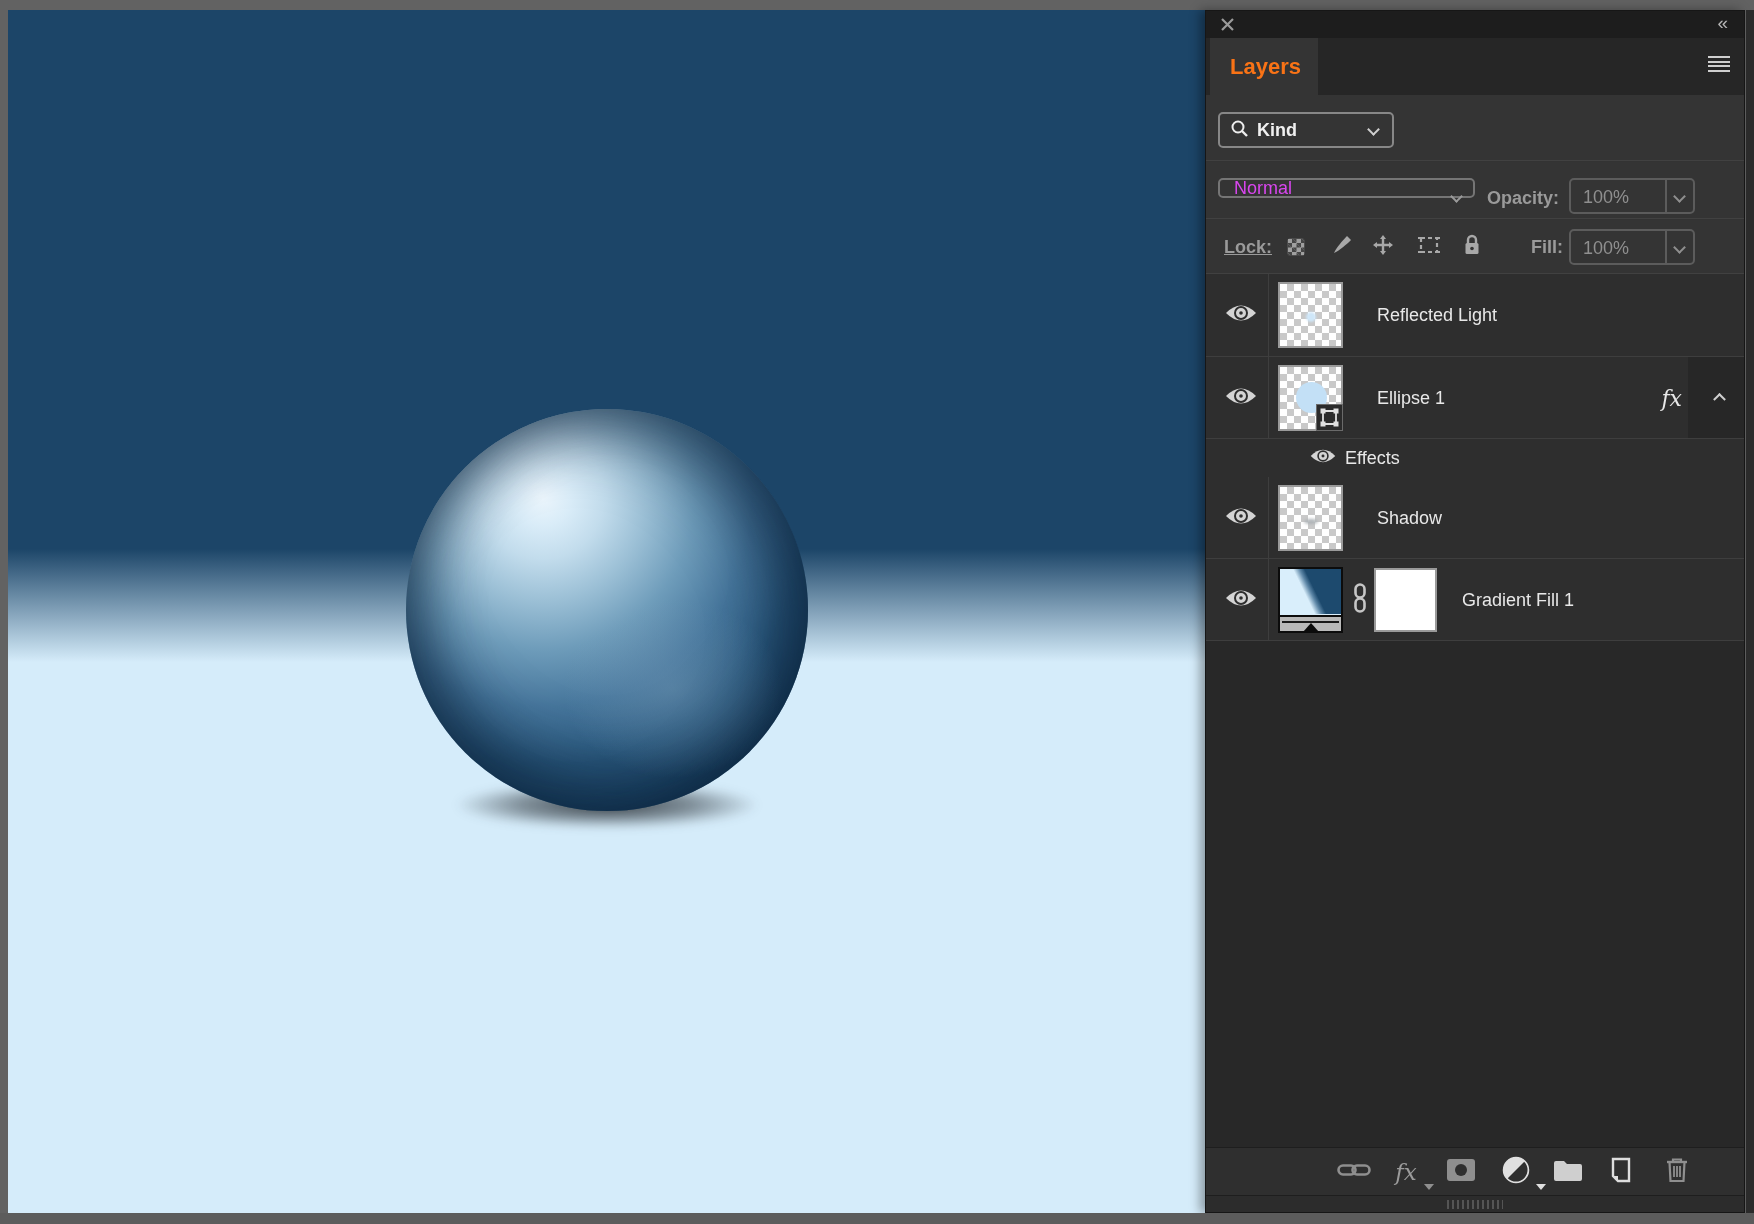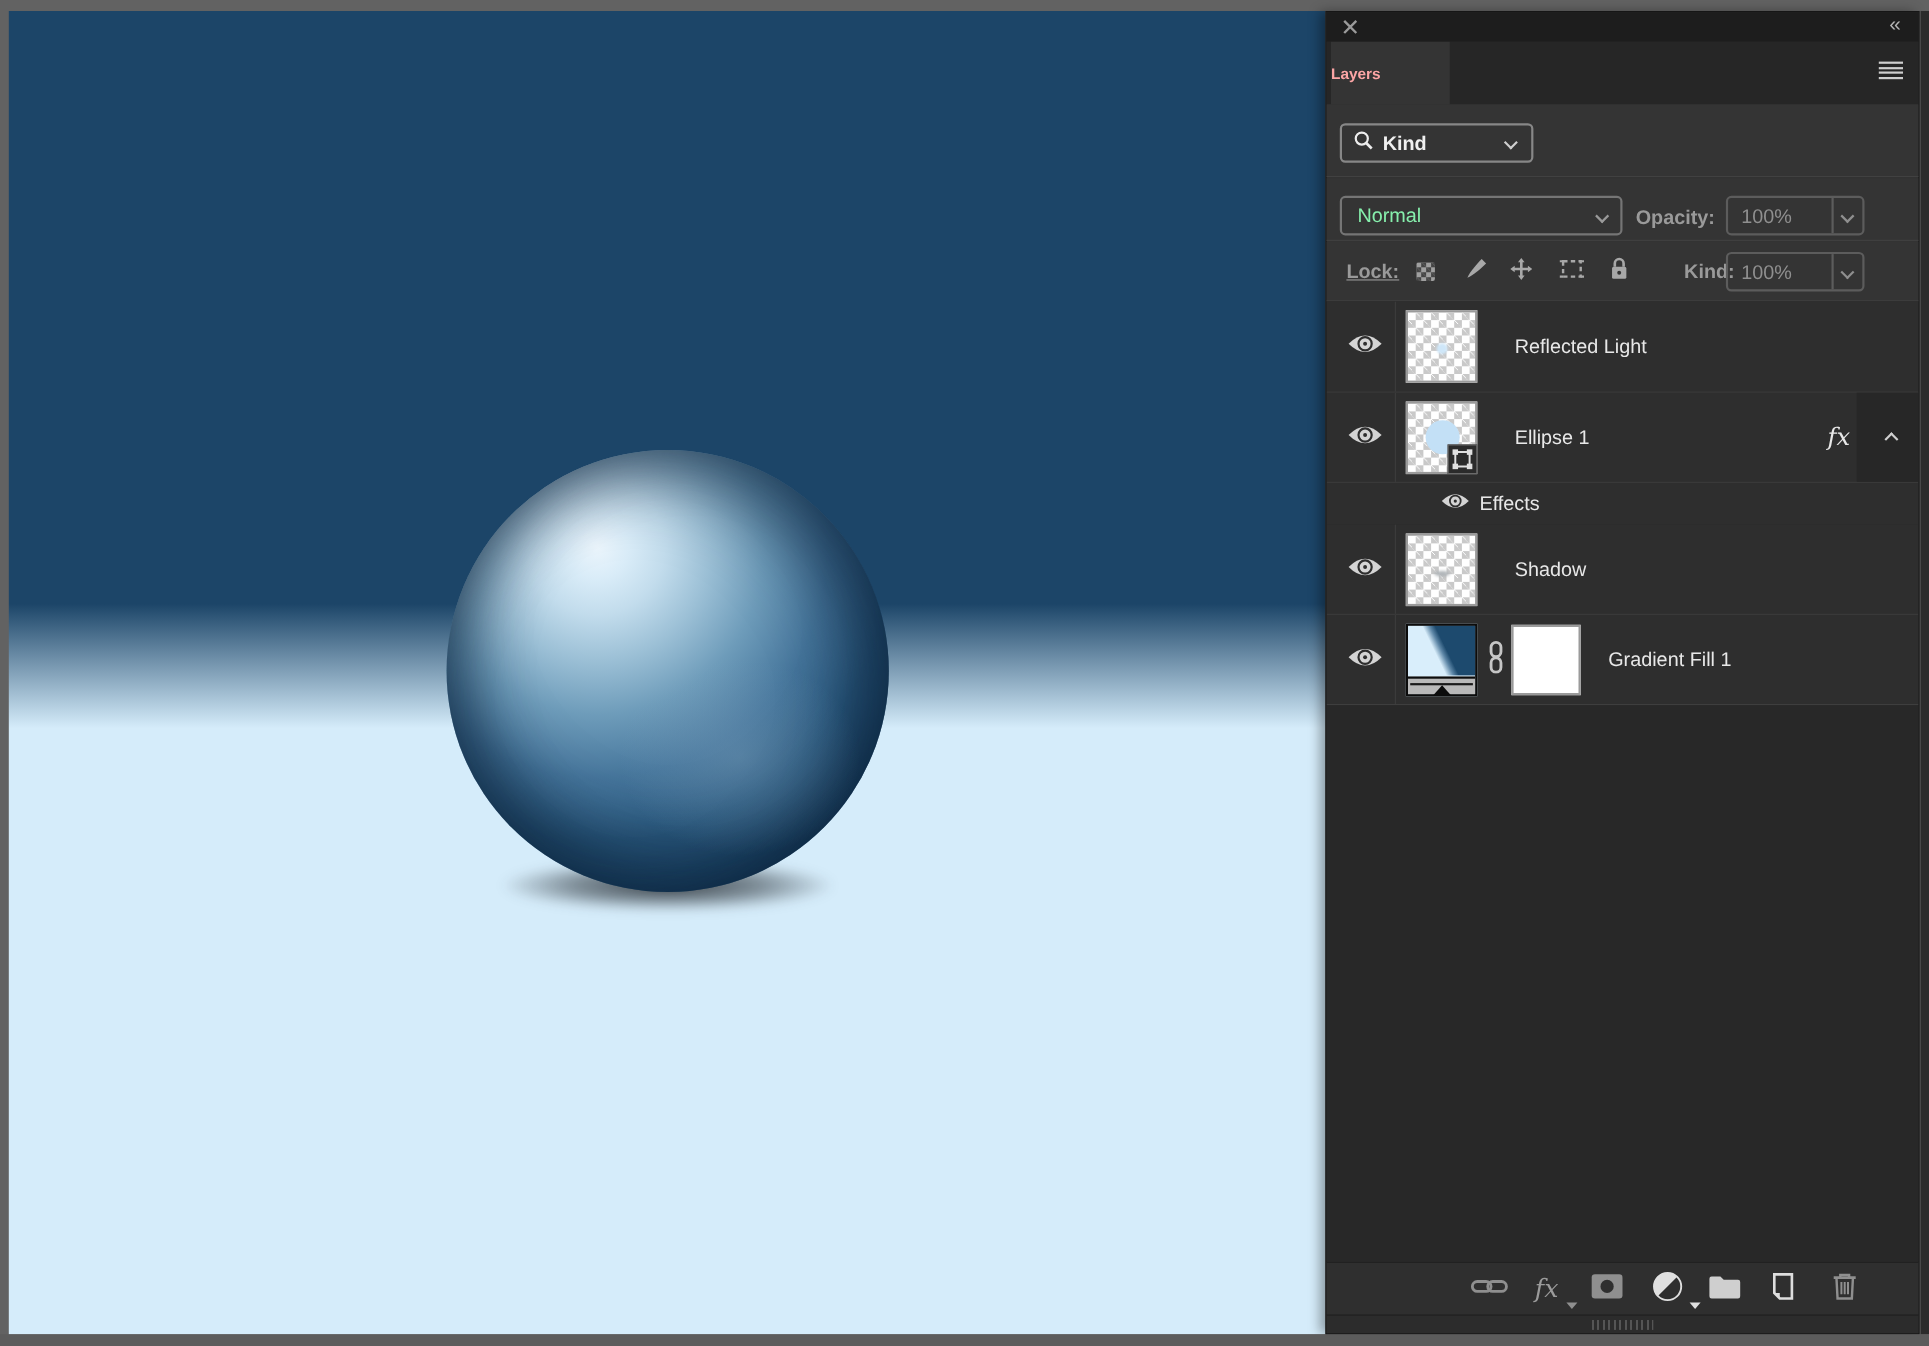--- a/index.html
+++ b/index.html
@@ -26,38 +26,38 @@
     border:1px solid #161616;box-shadow:-5px 0 10px rgba(0,0,0,.35);}
   .right-sliver{position:absolute;left:1746px;top:10px;width:8px;height:1203px;background:#2b2b2b;}
 
   .titlebar{position:absolute;left:0;top:0;width:100%;height:27px;background:#1d1d1d;}
   .close-x{position:absolute;left:14px;top:6px;width:15px;height:15px;}
   .close-x svg{display:block;}
   .collapse{position:absolute;right:18px;top:1px;color:#b5b5b5;font-size:19px;letter-spacing:-2px;}
 
   .tabbar{position:absolute;left:0;top:27px;width:100%;height:57px;background:#262626;}
   .tab{position:absolute;left:4px;top:0;width:108px;height:57px;background:#343434;
-    color:#fca5a5;font-size:14px;font-weight:bold;display:flex;align-items:center;}
+    color:#f97316;font-size:22px;font-weight:bold;display:flex;align-items:center;padding-left:20px;}
   .panel-menu{position:absolute;right:14px;top:18px;width:22px;height:16px;display:flex;flex-direction:column;justify-content:space-between;}
   .panel-menu i{display:block;height:2px;background:#cfcfcf;}
 
   .filter-row{position:absolute;left:0;top:84px;width:100%;height:66px;background:#343434;border-bottom:1px solid #414141;}
   .kind-select{position:absolute;left:12px;top:17px;width:176px;height:36px;border:2px solid #878787;border-radius:5px;
     display:flex;align-items:center;color:#f0f0f0;}
   .kind-select .search{margin-left:10px;}
   .kind-select .lbl{margin-left:8px;font-size:18px;font-weight:bold;}
   .chev{display:inline-block;width:9px;height:9px;border-right:2px solid #cfcfcf;border-bottom:2px solid #cfcfcf;transform:rotate(45deg);}
   .kind-select .chev{position:absolute;right:14px;top:11px;}
   .ficon{position:absolute;top:105px;transform:translate(-50%,-50%);}
   .toggle-pill{position:absolute;left:450px;top:86px;width:21px;height:36px;border-radius:11px;background:#222;border:1px solid #5a5a5a;}
   .toggle-pill .knob{position:absolute;left:1px;top:1px;width:17px;height:17px;border-radius:50%;background:#d9d9d9;}
 
   .blend-row{position:absolute;left:0;top:151px;width:100%;height:57px;background:#343434;border-bottom:1px solid #414141;}
-  .mode-select{position:absolute;left:12px;top:16px;width:257px;height:36px;border:2px solid #757575;border-radius:5px;
-    display:flex;align-items:center;color:#86efac;font-size:18px;}
+  .mode-select{position:absolute;left:12px;top:16px;width:257px;height:20px;border:2px solid #757575;border-radius:5px;
+    display:flex;align-items:center;color:#d946ef;font-size:18px;}
   .mode-select .lbl{margin-left:14px;}
   .mode-select .chev{position:absolute;right:12px;top:12px;border-color:#9a9a9a;}
   .dim-label{position:absolute;color:#9a9a9a;font-size:18px;font-weight:bold;}
   .val-box{position:absolute;width:126px;height:36px;border:2px solid #5c5c5c;border-radius:5px;color:#8f8f8f;font-size:18px;}
   .val-box .v{position:absolute;left:12px;top:7px;}
   .val-box .cell{position:absolute;right:0;top:0;width:28px;height:100%;border-left:2px solid #5c5c5c;}
   .val-box .chev{position:absolute;right:9px;top:12px;border-color:#8f8f8f;}
 
   .lock-row{position:absolute;left:0;top:209px;width:100%;height:54px;background:#343434;border-bottom:1px solid #414141;}
   .lkicon{position:absolute;top:27px;transform:translate(-50%,-50%);}
@@ -226,21 +226,21 @@
             <path d="M1 4 H4 M20 4 H23 M1 18 H4 M20 18 H23" stroke="#a8a8a8" stroke-width="2"></path>
           </svg>
       </span>
       <span class="lkicon" style="left:266px">
         <svg width="18" height="22" viewBox="0 0 18 22">
             <path d="M5 9 V6 a4 4 0 0 1 8 0 V9" fill="none" stroke="#a8a8a8" stroke-width="2.4"></path>
             <rect x="2.5" y="9" width="13" height="11" rx="1.5" fill="#a8a8a8"></rect>
             <circle cx="9" cy="14.5" r="1.8" fill="#343434"></circle>
           </svg>
       </span>
-      <span class="dim-label" style="left:325px;top:17px;">Kind:</span>
+      <span class="dim-label" style="left:325px;top:17px;">Fill:</span>
       <div class="val-box" style="left:363px;top:9px;">
         <span class="v">100%</span>
         <span class="cell">
             <span class="chev"></span>
           </span>
       </div>
     </div>
 
     <div class="layer-list">
 

